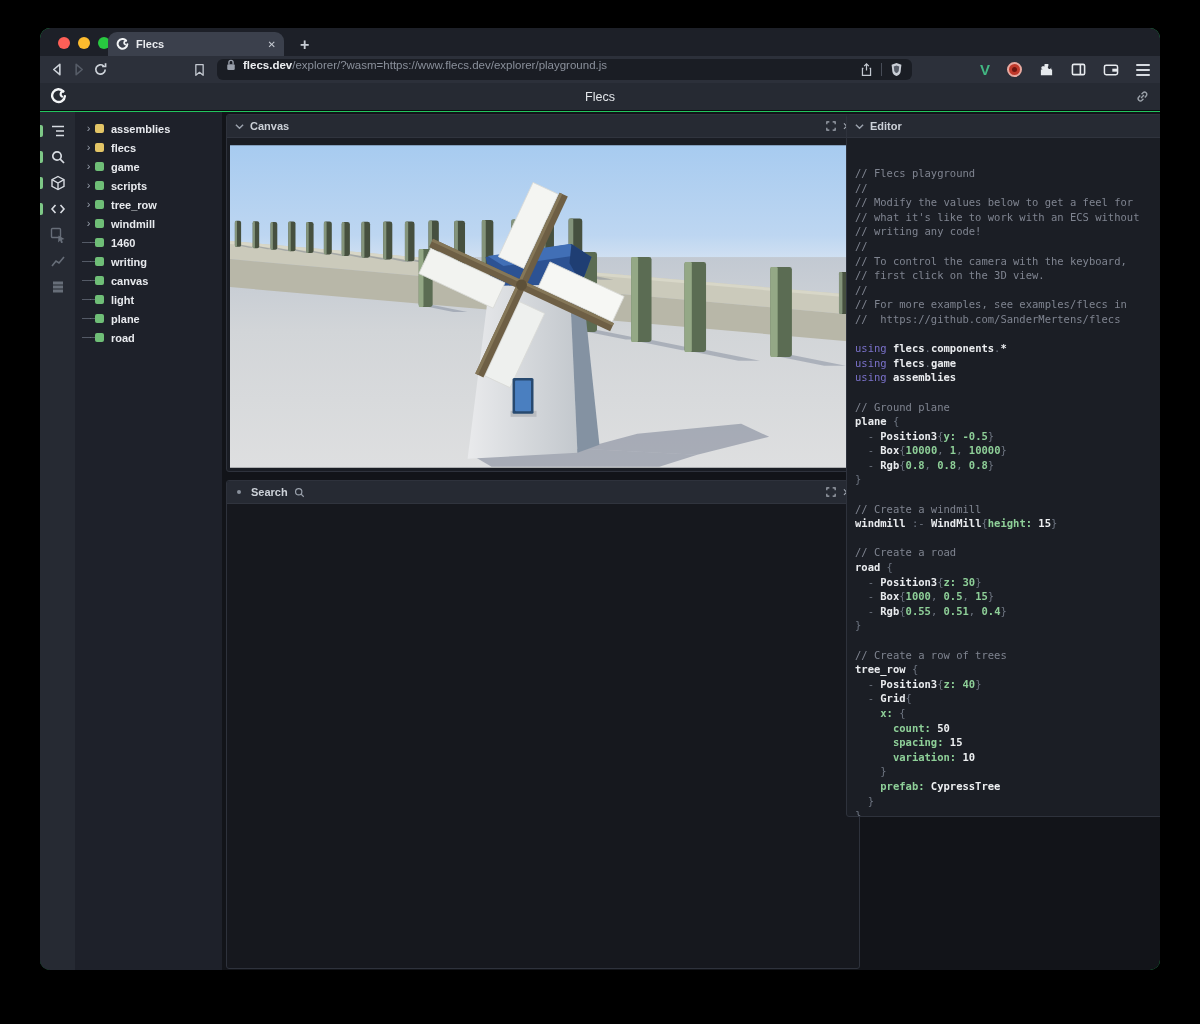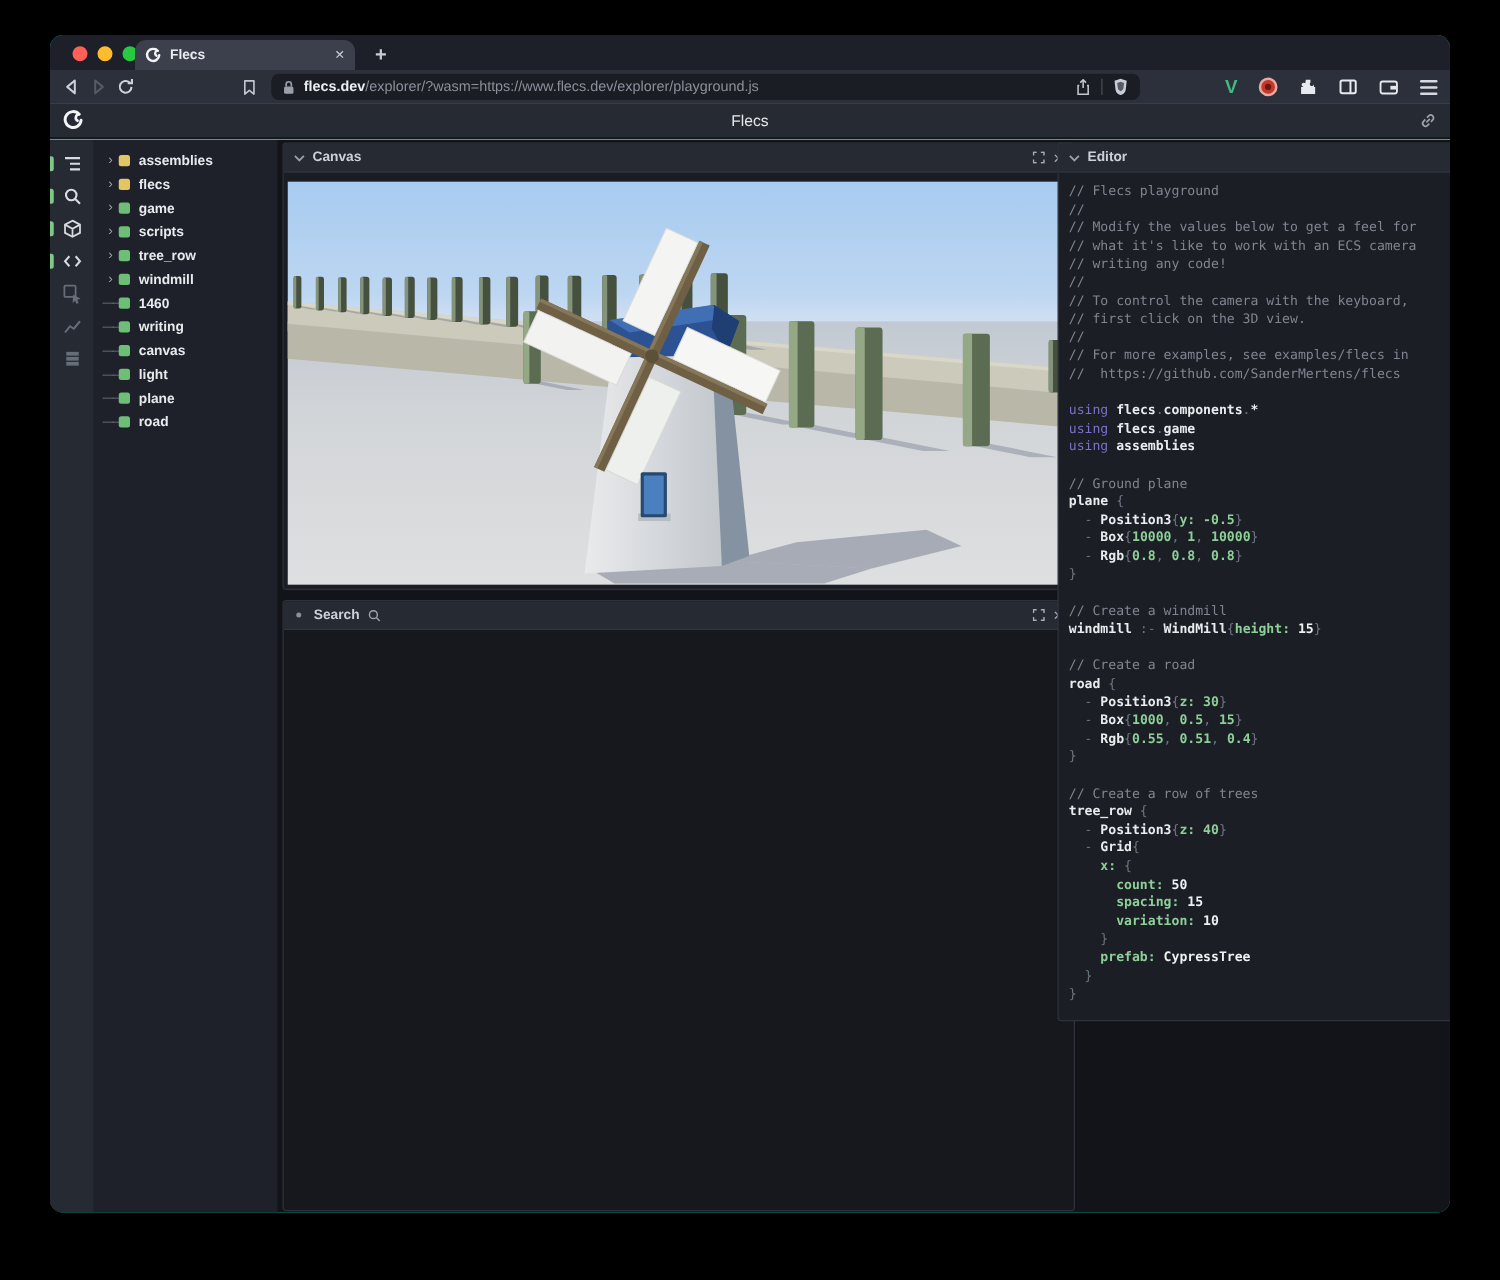--- a/index.html
+++ b/index.html
@@ -1,34 +1,34 @@
 <!DOCTYPE html>
 <html><head>
 <meta charset="utf-8">
 <style>
   * { margin:0; padding:0; box-sizing:border-box; }
   html,body { width:1200px; height:1024px; background:#000; font-family:"Liberation Sans", sans-serif; overflow:hidden; }
 
   .window { position:absolute; left:40px; top:28px; width:1120px; height:942px;
-            border-radius:10px; overflow:hidden; background:#14b8a6;text-decoration:underline; }
+            border-radius:10px; overflow:hidden; background:#22c55e;text-decoration:underline; }
 
   
   .tabstrip { position:absolute; left:0; top:0; right:0; height:28px; background:#1d2028; display:flex; align-items:flex-end; }
   .lights { display:flex; gap:8px; align-items:center; position:absolute; left:18px; top:9px; }
   .light { width:12px; height:12px; border-radius:50%; }
   .tab { position:absolute; left:68px; bottom:0; width:176px; height:24px; background:#3b404c;
          border-radius:9px 9px 0 0; display:flex; align-items:center; padding:0 8px; gap:7px; }
   .tab-title { font-size:11px; font-weight:bold; color:#e9ebef; flex:1; }
   .tab-close { color:#c7ccd4; font-size:10px; cursor:default; }
   .newtab { position:absolute; left:252px; bottom:2px; color:#c7ccd4; font-size:16px; font-weight:bold; padding:0 8px; }
 
   .toolbar { position:absolute; left:0; top:28px; right:0; height:27px; background:#2c303a; display:flex; align-items:center; padding:0 10px; }
   .nav-ic { width:22px; height:18px; display:flex; align-items:center; justify-content:center; margin-right:6px; }
   .addr { margin-left:78px; height:21px; flex:0 0 695px; background:#1a1d24; border-radius:6px;
-          display:flex; align-items:center; padding:0 9px; gap:7px; }
+          display:flex; padding:0 9px; gap:7px; }
   .addr-text { font-size:11.5px; color:#8a909b; white-space:nowrap; overflow:hidden; flex:1; }
   .addr-text b { color:#eceef1; font-weight:bold; }
   .addr-right { display:flex; align-items:center; gap:8px; }
   .sep { width:1px; height:13px; background:#474c57; }
   .ext-row { display:flex; align-items:center; gap:17px; margin-left:68px; }
   .vue-v { color:#42b883; font-weight:bold; font-size:15px; line-height:1; }
   .redext { width:15px; height:15px; border-radius:50%; background:#c0392b; border:2px solid #e8a9a0; display:flex; align-items:center; justify-content:center; }
   .redext i { width:5px; height:5px; border-radius:50%; background:#6e1510; }
   .burger { display:flex; flex-direction:column; gap:3px; }
   .burger i { width:14px; height:2px; background:#d6dae0; border-radius:1px; }
@@ -61,21 +61,21 @@
   .ph-close { color:#a6acb6; font-size:10.5px; }
   .chev { color:#9aa1ac; display:flex; }
   .dot { width:4px; height:4px; border-radius:50%; background:#8a919c; margin:0 4px 0 2px; }
 
   .canvas-panel { left:186px; top:2px; width:634px; height:358px; }
   .viewport { margin:7px 3px 4px 3px; width:626px; height:323px; display:block; }
 
   .search-panel { left:186px; top:368px; width:634px; height:489px; background:#16181e; }
 
   .editor-panel { left:806px; top:2px; width:354px; height:703px; background:#1b1e25; }
-  .codebox { padding:8px 0 0 8px; }
+  .codebox { padding:8px 0 0 8px;margin-top:20px; }
   .code-line { font-family:"DejaVu Sans Mono", monospace; font-size:10.5px; line-height:14.6px; white-space:pre; }
   .tok-c { color:#7f8490; }
   .tok-k { color:#7a71c9; }
   .tok-i { color:#e9ebee; font-weight:bold; }
   .tok-p { color:#6d7480; }
   .tok-g { color:#8ecf98; font-weight:bold; }
   .tok-w { color:#eef0f2; font-weight:bold; }
 
   svg { display:block; }
 </style>
@@ -485,21 +485,21 @@
           <svg width="10" height="10" viewBox="0 0 12 12">
               <path d="M1 4 V1 h3 M8 1 h3 v3 M11 8 v3 H8 M4 11 H1 V8" fill="none" stroke="#a6acb6" stroke-width="1.4"></path>
             </svg>
         </span>
         <span class="ph-close">✕</span>
       </div>
       <div class="codebox" id="codebox">
           <div class="code-line"><span class="tok-c">// Flecs playground</span></div>
           <div class="code-line"><span class="tok-c">//</span></div>
           <div class="code-line"><span class="tok-c">// Modify the values below to get a feel for</span></div>
-          <div class="code-line"><span class="tok-c">// what it's like to work with an ECS camera</span></div>
+          <div class="code-line"><span class="tok-c">// what it's like to work with an ECS without</span></div>
           <div class="code-line"><span class="tok-c">// writing any code!</span></div>
           <div class="code-line"><span class="tok-c">//</span></div>
           <div class="code-line"><span class="tok-c">// To control the camera with the keyboard,</span></div>
           <div class="code-line"><span class="tok-c">// first click on the 3D view.</span></div>
           <div class="code-line"><span class="tok-c">//</span></div>
           <div class="code-line"><span class="tok-c">// For more examples, see examples/flecs in</span></div>
           <div class="code-line"><span class="tok-c">//  https://github.com/SanderMertens/flecs</span></div>
           <div class="code-line">&nbsp;</div>
           <div class="code-line"><span class="tok-k">using </span><span class="tok-i">flecs</span><span class="tok-p">.</span><span class="tok-i">components</span><span class="tok-p">.</span><span class="tok-i">*</span></div>
           <div class="code-line"><span class="tok-k">using </span><span class="tok-i">flecs</span><span class="tok-p">.</span><span class="tok-i">game</span></div>

